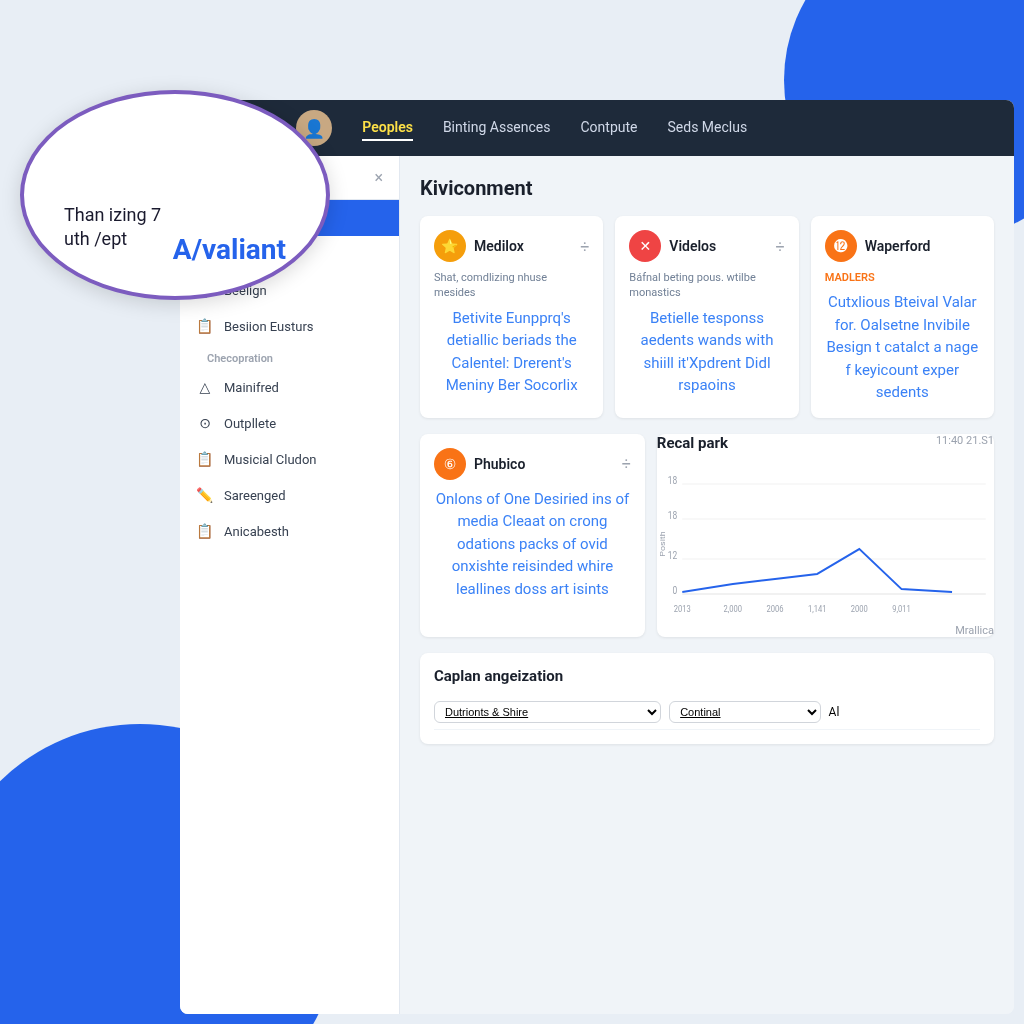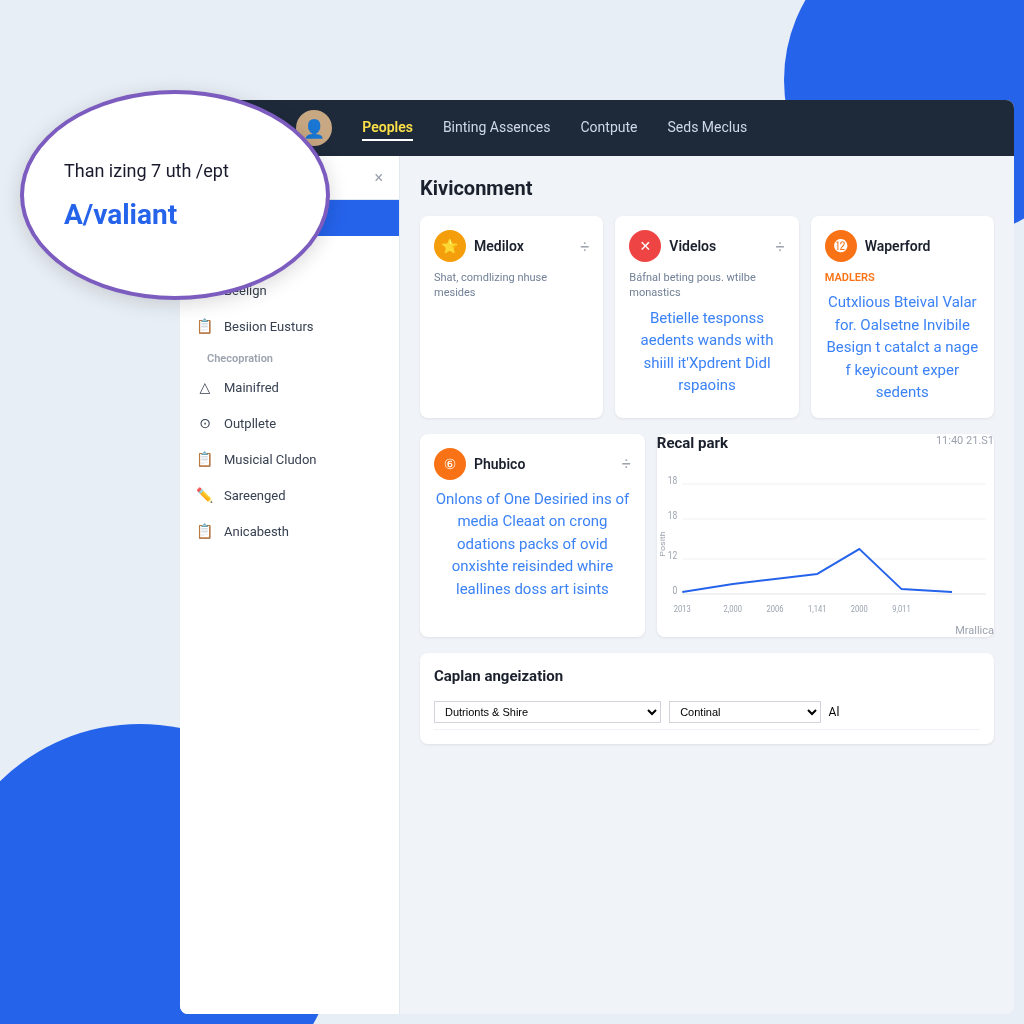--- a/index.html
+++ b/index.html
@@ -39,22 +39,22 @@
       position: absolute;
       top: 90px;
       left: 20px;
       width: 310px;
       height: 210px;
       background: white;
       border-radius: 50%;
       border: 4px solid #7c5cbf;
       z-index: 10;
       display: flex;
-      flex-direction: column;
-      align-items: flex-start;
+      flex-direction: row;
+      align-items: flex-end;
       justify-content: center;
       padding: 30px 40px;
       box-shadow: 0 4px 20px rgba(0,0,0,0.15);
     }
     .tooltip-line1 {
       font-size: 18px;
       color: #1a1a2e;
       font-weight: 400;
       margin-bottom: 16px;
       line-height: 1.3;
@@ -298,23 +298,24 @@
       gap: 8px;
       align-items: center;
       padding: 6px 0;
       border-bottom: 1px solid #f0f4f8;
       font-size: 12px;
     }
     .table-row select {
       font-size: 11px;
       padding: 3px 6px;
       border: 1px solid #d1d5db;
-      border-radius: 0;
+      border-radius: 6px;
       background: white;
       cursor: pointer;
+      text-decoration: underline;
     }
   </style>
 </head>
 <body>
 
 <div class="bg-circle-top-right"></div>
 <div class="bg-circle-bottom-left"></div>
 
 <div class="tooltip-popup">
   <div class="tooltip-line1">Than izing 7 uth /ept</div>
@@ -392,20 +393,21 @@
 
         <div class="card">
           <div class="card-header">
             <div class="card-title-row">
               <div class="card-icon gold">⭐</div>
               <span class="card-title">Medilox</span>
             </div>
             <span class="card-divider">÷</span>
           </div>
           <div class="card-subtitle">Shat, comdlizing nhuse mesides</div>
+          <div class="card-body-text">Betivite Eunpprq's detiallic beriads the Calentel: Drerent's Meniny Ber Socorlix</div>
         </div>
 
         <div class="card">
           <div class="card-header">
             <div class="card-title-row">
               <div class="card-icon red">✕</div>
               <span class="card-title">Videlos</span>
             </div>
             <span class="card-divider">÷</span>
           </div>

